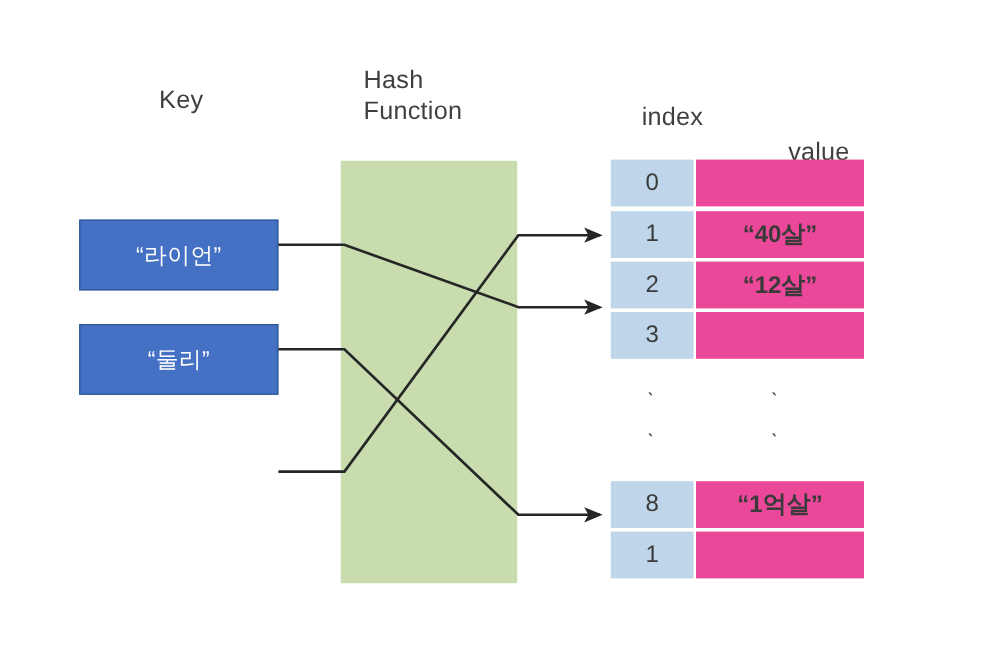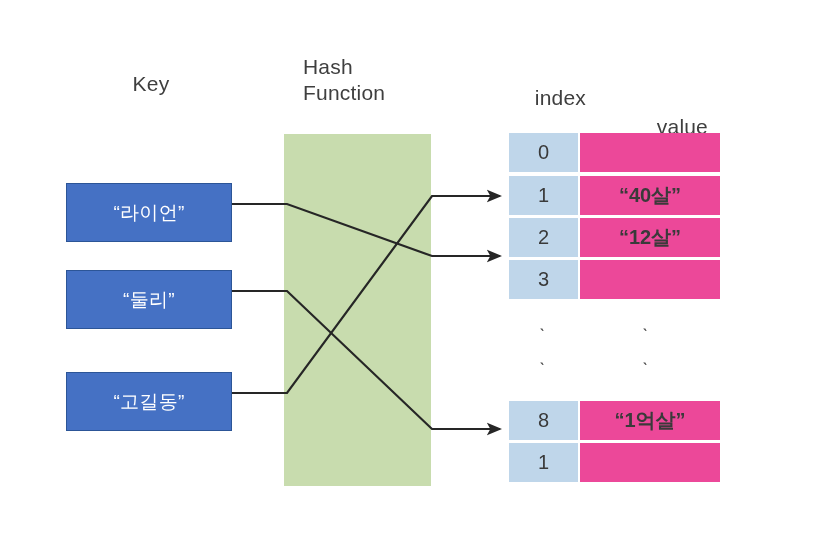--- a/index.html
+++ b/index.html
@@ -114,21 +114,20 @@
   <div class="heading" id="heading-key">Key</div>
   <div class="heading" id="heading-hash">Hash
 Function</div>
   <div class="heading" id="heading-index">index</div>
   <div class="heading" id="heading-value">value</div>
 
   <div id="hash-band"></div>
 
   <div class="key-box" id="key-box-0">“라이언”</div>
   <div class="key-box" id="key-box-1">“둘리”</div>
-  <div class="key-box" id="key-box-2">“고길동”</div>
 
   <div class="cell cell-index" style="top:133px">0</div>
   <div class="cell cell-index" style="top:176px">1</div>
   <div class="cell cell-index" style="top:218px">2</div>
   <div class="cell cell-index" style="top:260px">3</div>
   <div class="cell cell-index" style="top:401px">8</div>
   <div class="cell cell-index" style="top:443px">1</div>
 
   <div class="cell cell-value" style="top:133px"></div>
   <div class="cell cell-value" style="top:176px">“40살”</div>

